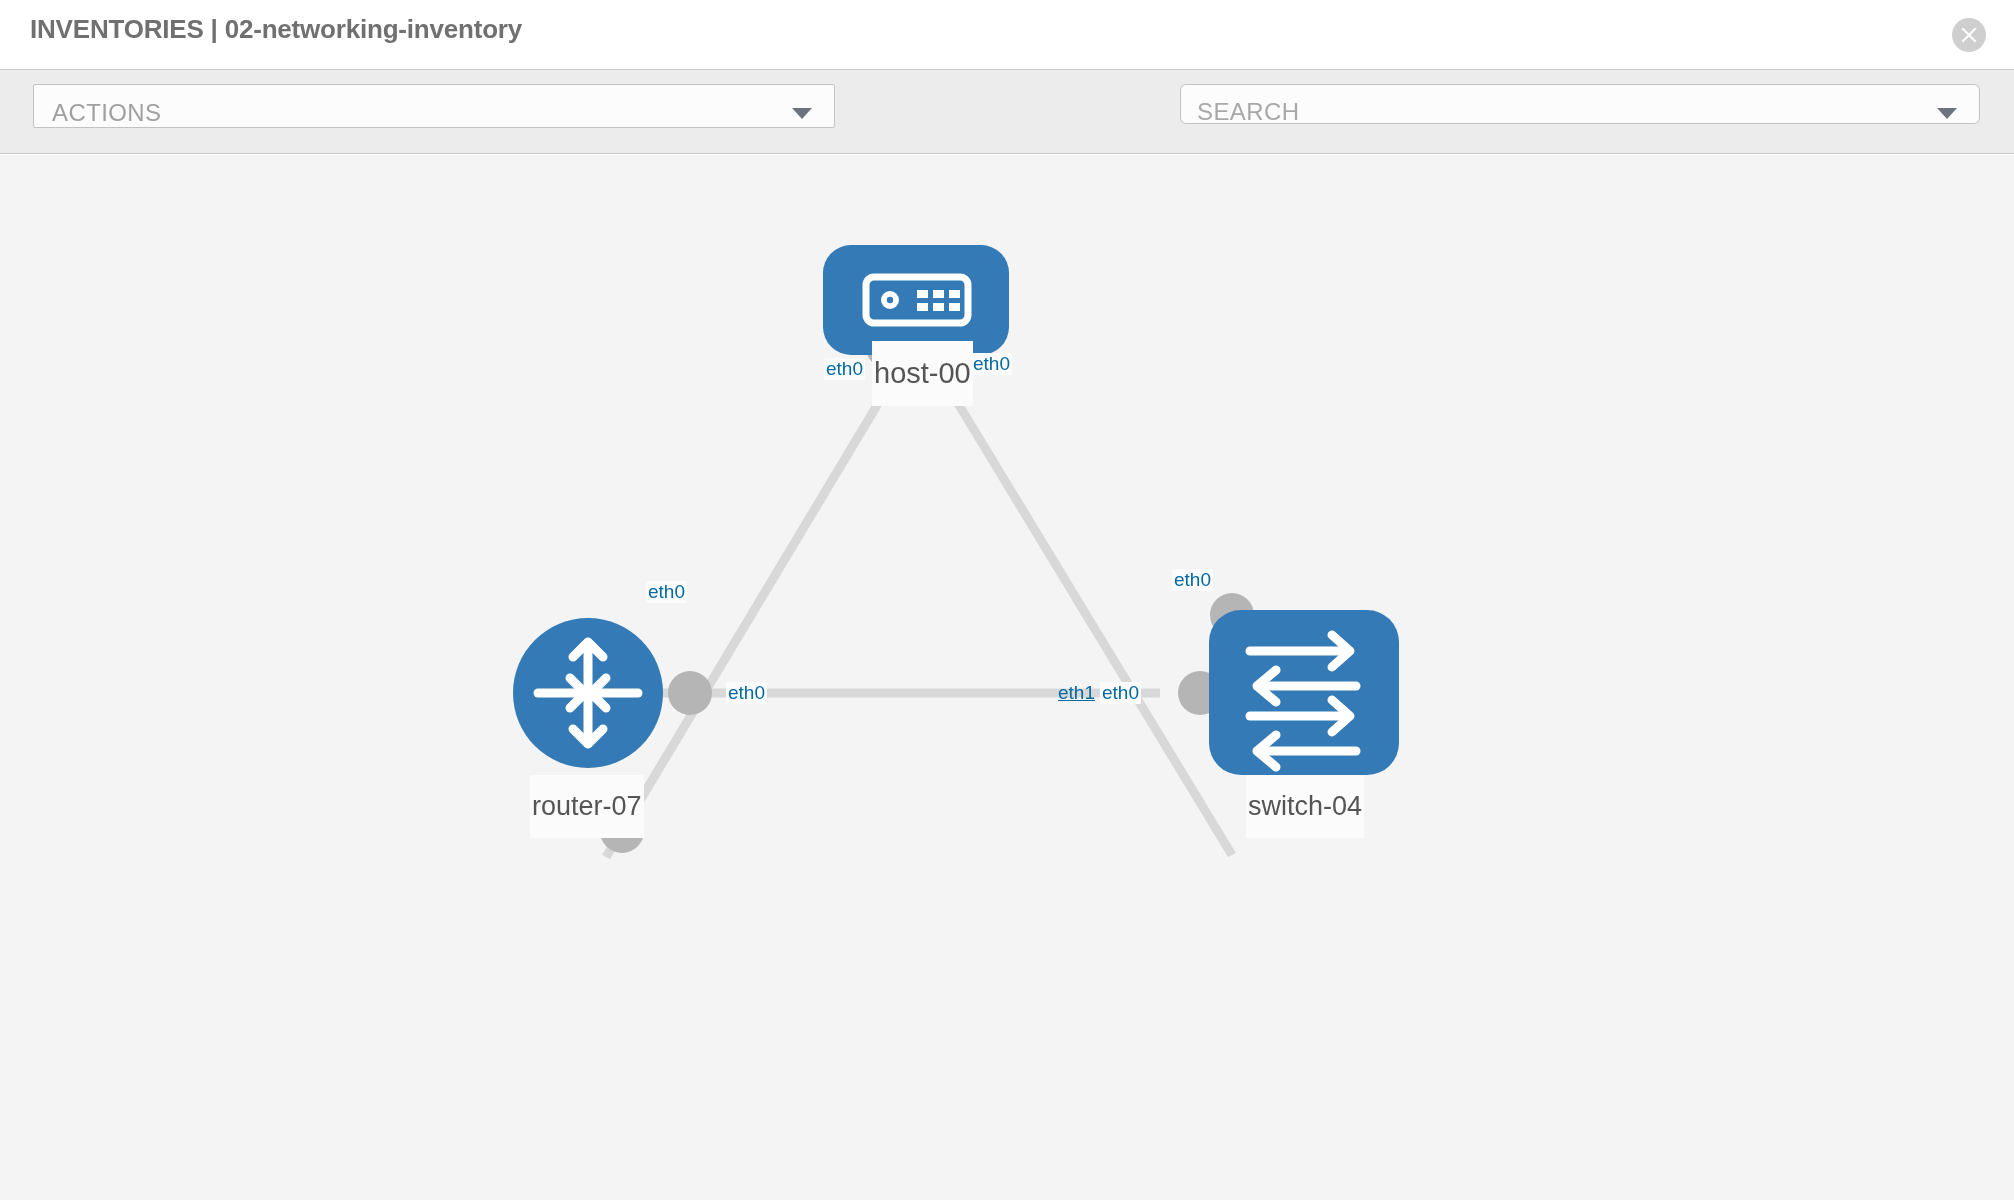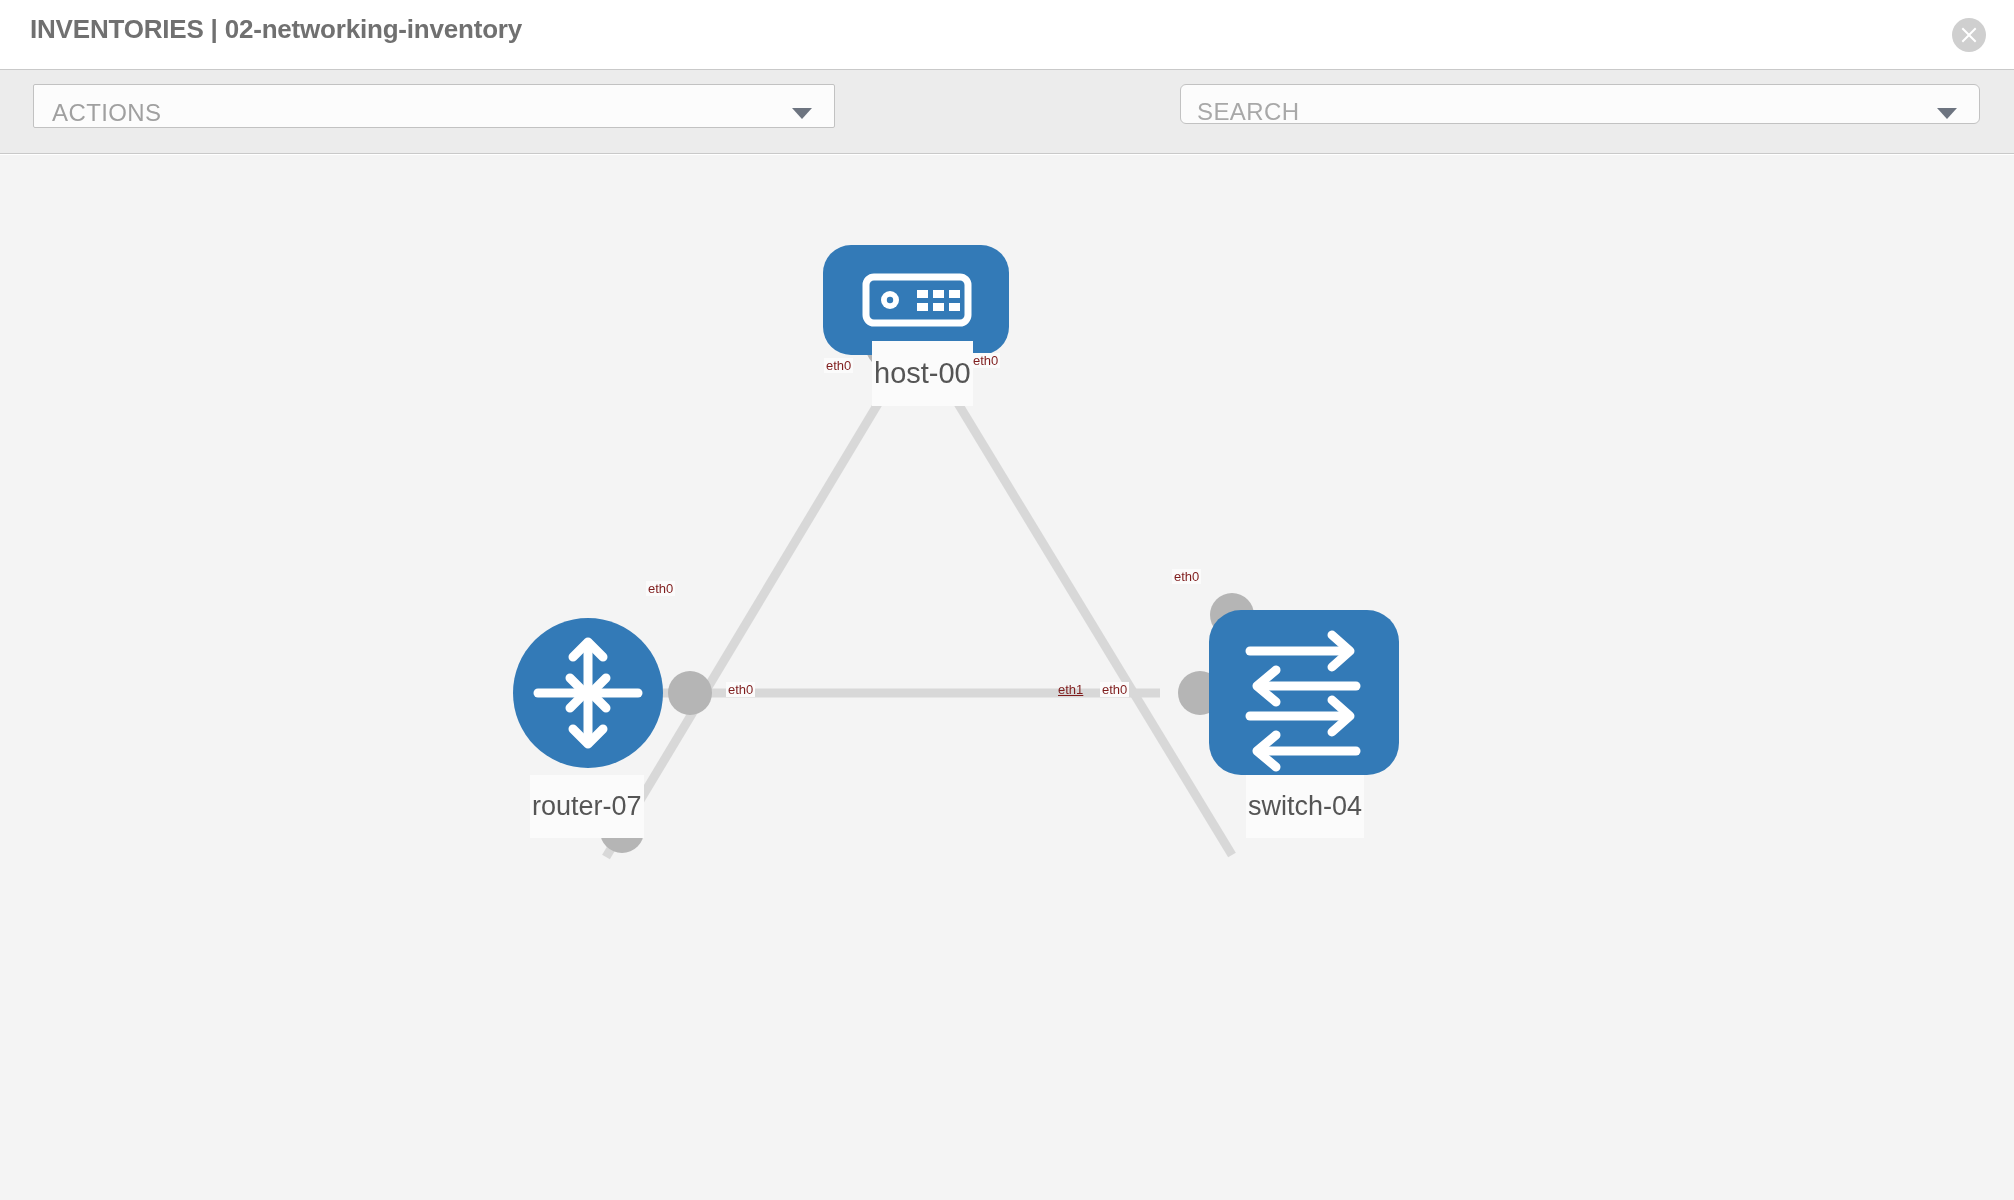--- a/index.html
+++ b/index.html
@@ -120,22 +120,22 @@
   .node-label {
     position: absolute;
     font-size: 27px;
     color: #555555;
     background: #fbfbfb;
     white-space: nowrap;
     padding: 16px 2px;
   }
   .iface-label {
     position: absolute;
-    font-size: 13px;
-    color: #7f1d1d;
+    font-size: 19px;
+    color: #0369a1;
     background: #fbfbfb;
     white-space: nowrap;
     padding: 0 2px;
   }
 </style>
 </head>
 <body>
 
 <div id="header">
   <div id="page-title">INVENTORIES | 02-networking-inventory</div>

